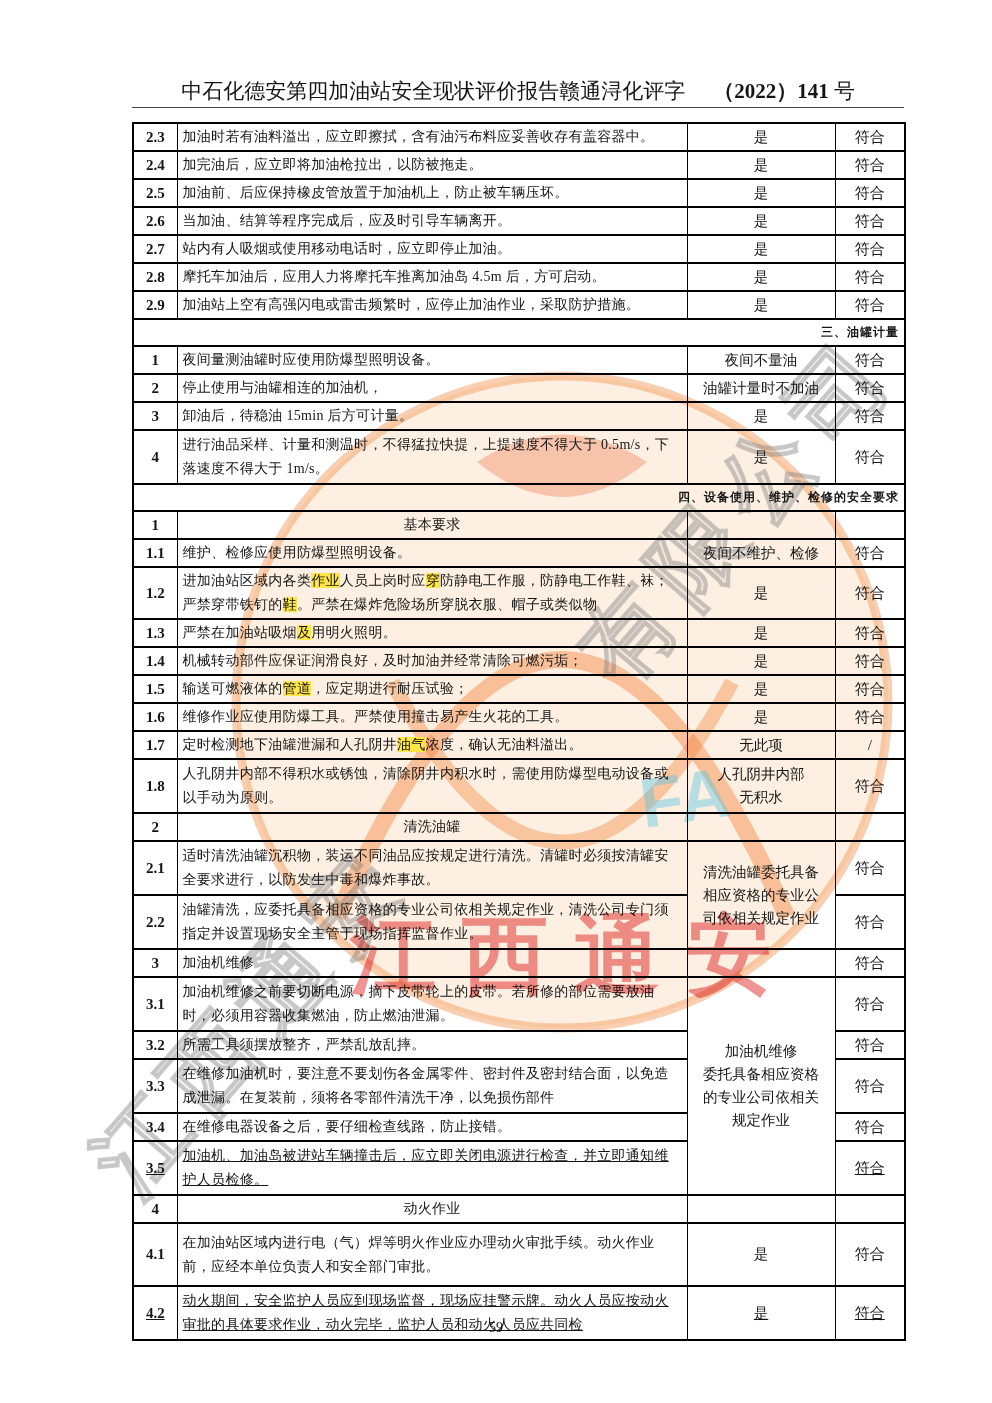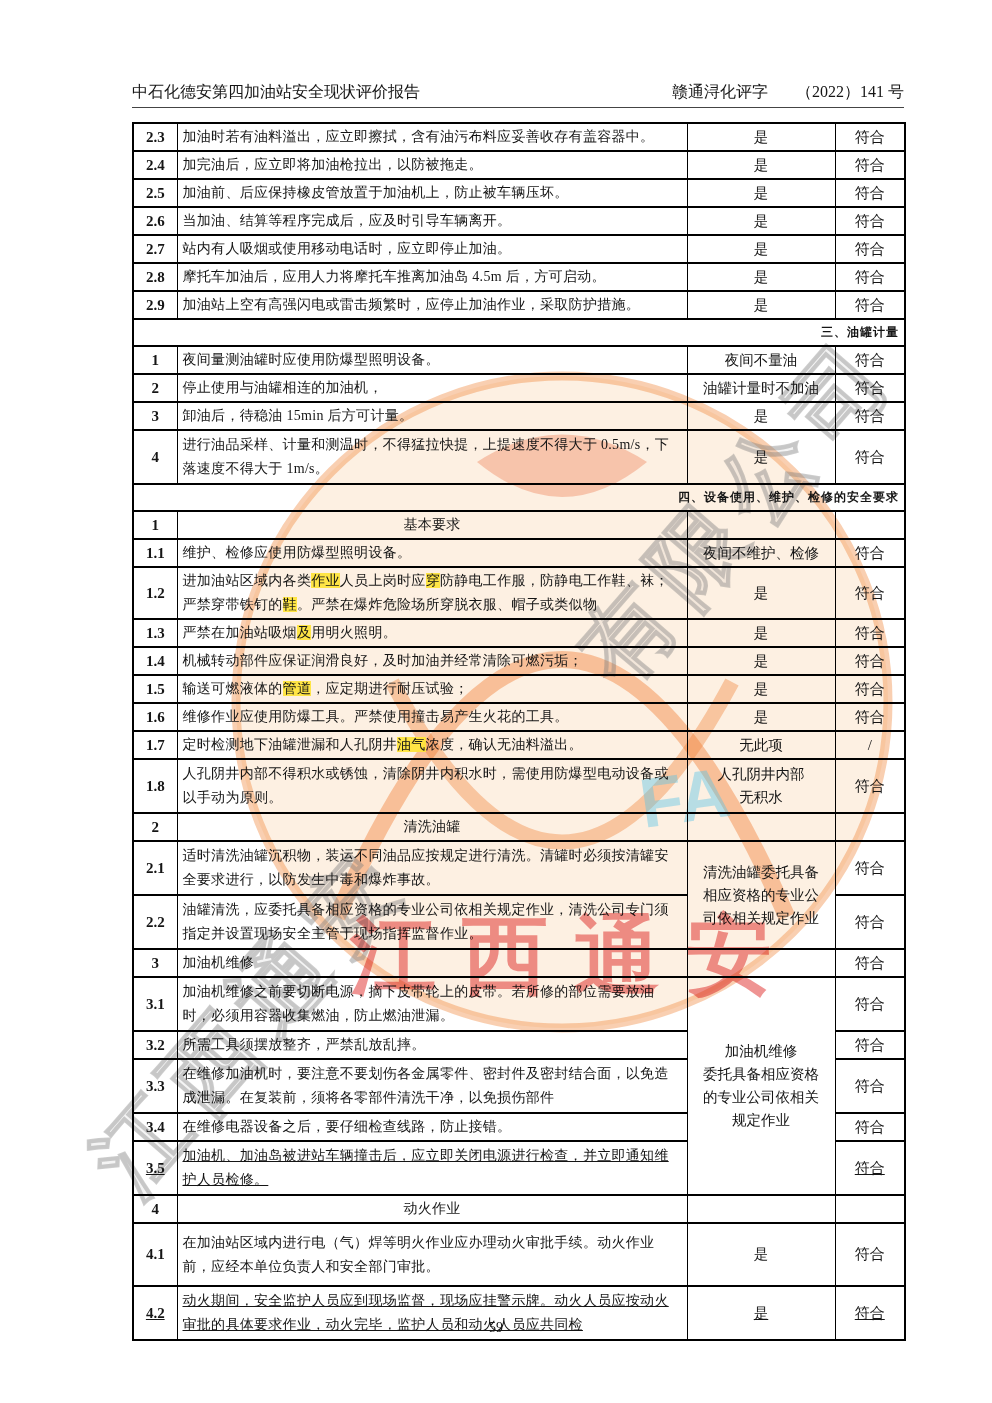--- a/index.html
+++ b/index.html
@@ -5,25 +5,25 @@
   html,body { margin:0; padding:0; background:#e8e8e8; }
   .page {
     position:relative; width:992px; height:1403px; margin:0 auto;
     background:#ffffff; overflow:hidden;
     font-family:"Liberation Serif","DejaVu Serif",serif; color:#151515;
   }
 
   
   .doc-header {
     position:absolute; left:132px; top:82px; width:772px;
-    display:flex; justify-content:space-between; align-items:flex-end;
-    font-size:16px; line-height:19px;
+    display:flex; justify-content:center; align-items:flex-end;
+    font-size:21px; line-height:19px;
     border-bottom:1px solid #444; padding-bottom:6px;
   }
-  .h-right b { font-weight:400;margin-left:28px; }
+  .h-right b { font-weight:700;margin-left:28px; }
 
   
   .watermark { position:absolute; inset:0; z-index:1; pointer-events:none; }
   .seal { position:absolute; left:222px; top:362px; }
   .wm-diag {
     position:absolute; white-space:nowrap;
     font-size:92px; font-weight:700; letter-spacing:14px;
     color:rgba(150,150,150,0.10);
     -webkit-text-stroke:1.5px rgba(125,125,125,0.38);
   }

